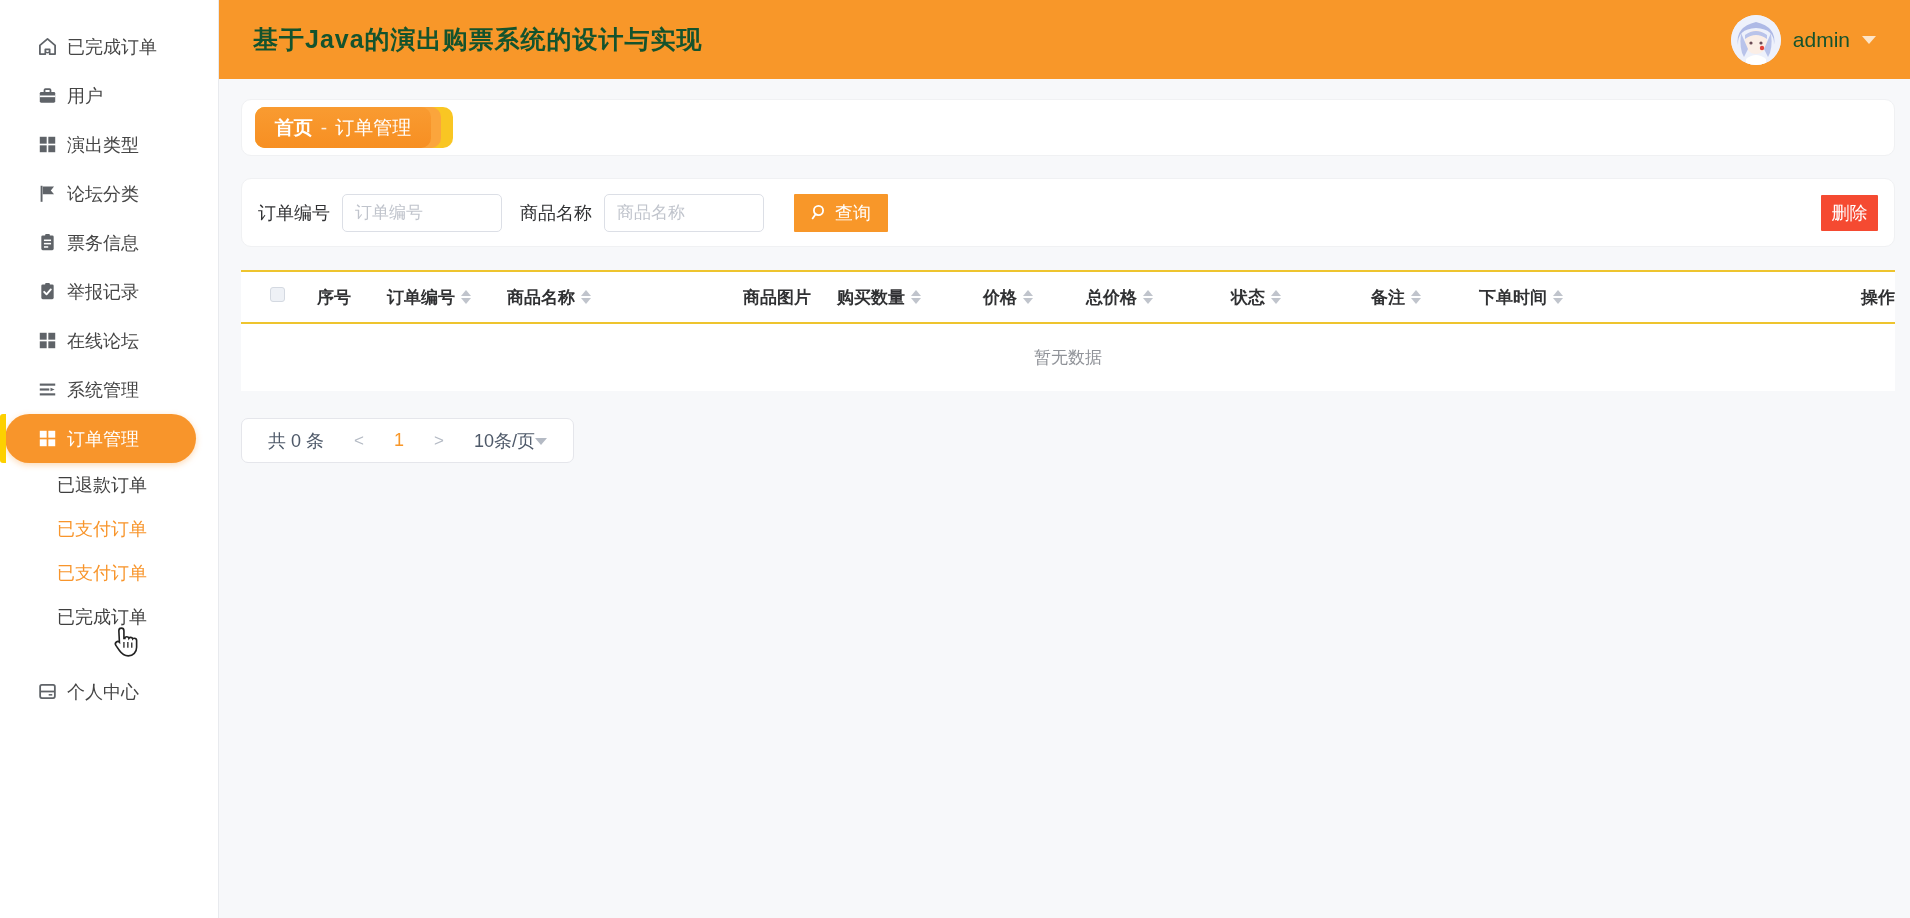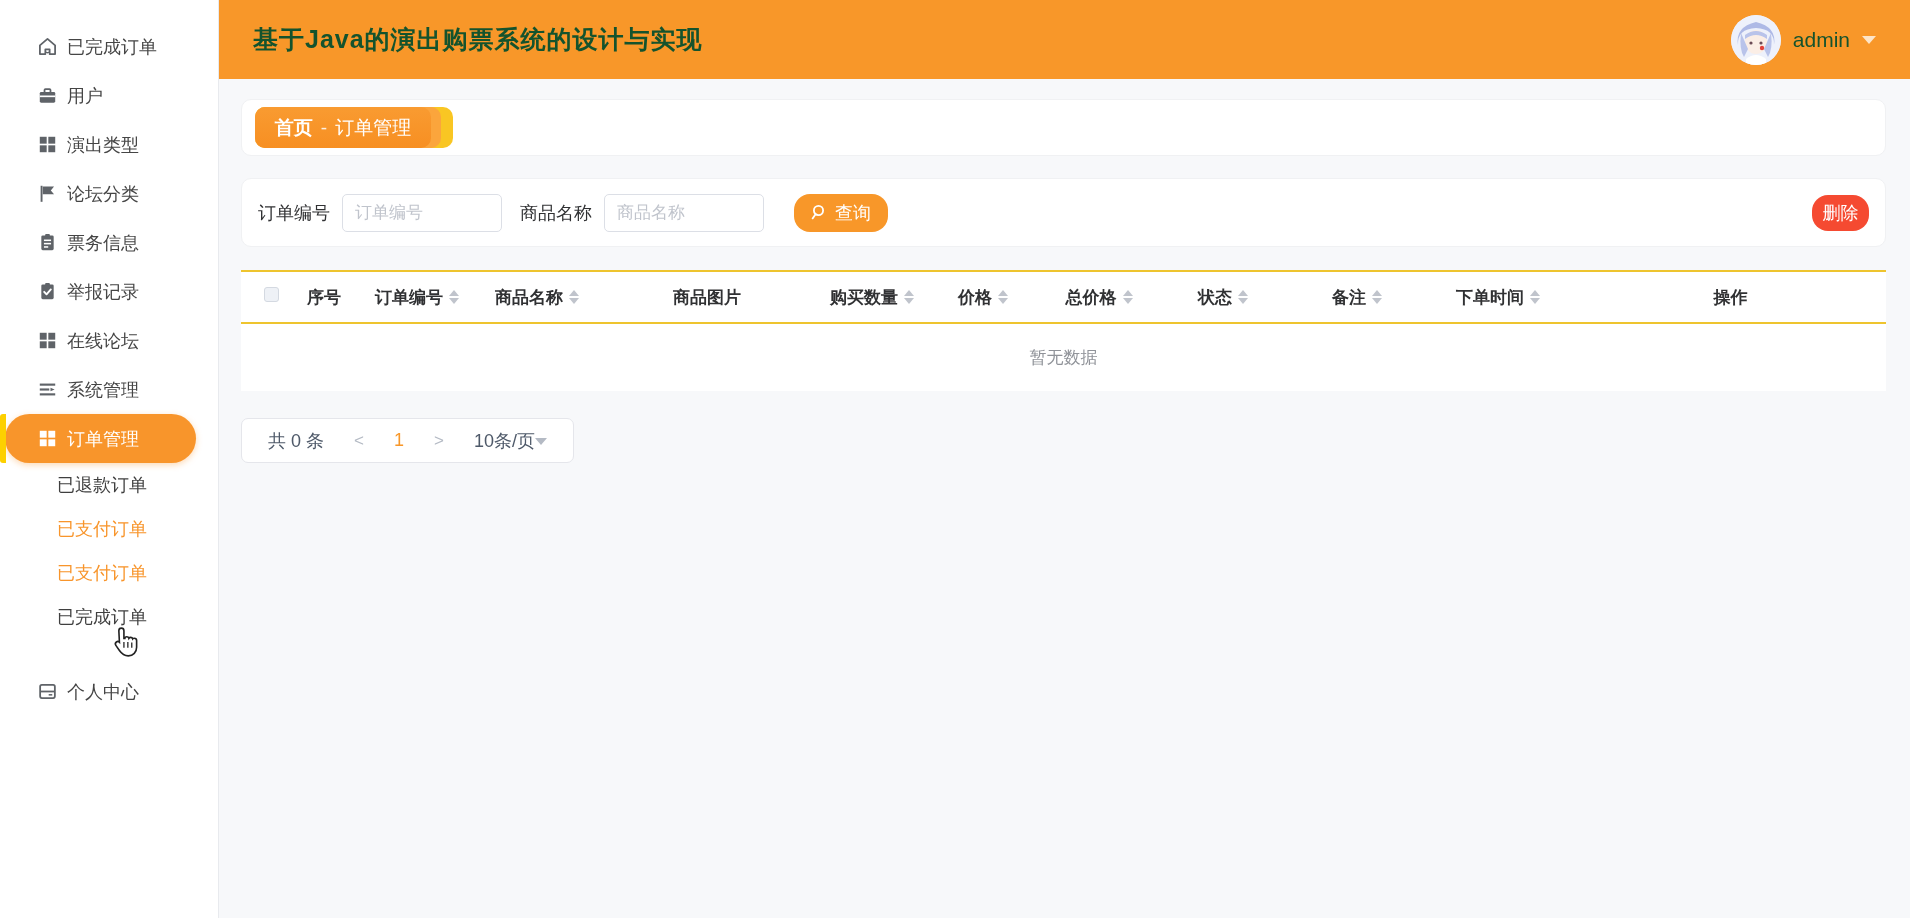--- a/index.html
+++ b/index.html
@@ -20,47 +20,47 @@
   
   .content-col { flex:1; display:flex; flex-direction:column; }
   .topbar { height:79px; background:#f89729; display:flex; align-items:center; padding:0 34px; color:#14532d; }
   .topbar h1 { font-size:25px; font-weight:bold; letter-spacing:1px; }
   .user-menu { margin-left:auto; display:flex; align-items:center; gap:12px; cursor:pointer; }
   .avatar { width:50px; height:50px; border-radius:50%; overflow:hidden; background:#eef1fb; display:block; }
   .user-name { font-size:21px; }
   .caret-down { width:0; height:0; border-left:7px solid transparent; border-right:7px solid transparent; border-top:8px solid rgba(255,255,255,.75); }
 
   
-  .main { flex:1; padding:20px 24px 0 22px; }
+  .main { flex:1; padding:20px 15px 0 22px; }
   .card { background:#fff; border:1px solid #f0f1f3; border-radius:10px; }
 
   
   .crumb-card { height:57px; display:flex; align-items:center; padding:0 13px; margin-bottom:22px; }
   .crumb-pill { position:relative; height:41px; display:inline-flex; align-items:center; }
   .crumb-layer { position:absolute; top:0; height:100%; border-radius:10px; }
   .crumb-l2 { left:0; width:198px; background:#f9c623; }
   .crumb-l1 { left:0; width:186px; background:#fba53c; }
   .crumb-main { position:relative; width:176px; height:100%; background:linear-gradient(180deg,#f99b31,#f78f22); border-radius:10px; color:#fff; font-size:19px; display:flex; align-items:center; justify-content:center; gap:8px; }
   .crumb-main b { font-weight:bold; }
   .crumb-main .sep { opacity:.85; }
 
   
   .filter-card { height:69px; display:flex; align-items:center; padding:0 16px; margin-bottom:23px; }
   .f-label { font-size:18px; color:#303133; margin-right:12px; white-space:nowrap; }
   .f-input { width:160px; height:38px; border:1px solid #dcdfe6; border-radius:5px; padding:0 12px; font-size:17px; color:#333; outline:none; margin-right:18px; font-family:inherit; }
   .f-input::placeholder { color:#c0c4cc; }
-  .btn { border:none; border-radius:16px; color:#fff; font-size:18px; cursor:pointer; font-family:inherit; display:inline-flex; align-items:center; justify-content:center; gap:7px; }
+  .btn { border:none; border-radius:1px; color:#fff; font-size:18px; cursor:pointer; font-family:inherit; display:inline-flex; align-items:center; justify-content:center; gap:7px; }
   .btn-search { background:#f89729; height:38px; padding:0 17px; margin-left:12px; }
   .btn-delete { background:#f54a31; height:36px; width:57px; margin-left:auto; }
 
   
   .table-wrap { background:#fff; margin-bottom:27px; }
   table { width:100%; border-collapse:collapse; table-layout:fixed; }
   thead tr { border-top:2px solid #eec42e; border-bottom:2px solid #eec42e; }
-  th { height:52px; text-align:center; font-size:17px; font-weight:bold; color:#303133; padding-left:12px; white-space:nowrap; }
+  th { height:52px; text-align:right; font-size:17px; font-weight:bold; color:#303133; padding-left:12px; white-space:nowrap; }
   th .th-inner { display:inline-flex; align-items:center; gap:6px; }
   .sorter { display:inline-flex; flex-direction:column; gap:2px; cursor:pointer; }
   .sorter i { width:0; height:0; border-left:5px solid transparent; border-right:5px solid transparent; display:block; }
   .sorter .up { border-bottom:6px solid #c0c4cc; }
   .sorter .down { border-top:6px solid #c0c4cc; }
   .checkbox { width:15px; height:15px; border:1px solid #d4d9e1; border-radius:3px; background:#eef1f6; display:inline-block; cursor:pointer; }
   td.empty { text-align:center; color:#909399; font-size:17px; height:68px; }
 
   
   .pagination { display:inline-flex; align-items:center; height:45px; background:#fff; border:1px solid #e5e6eb; border-radius:7px; padding:0 26px; gap:30px; font-size:18px; color:#4e5969; }

